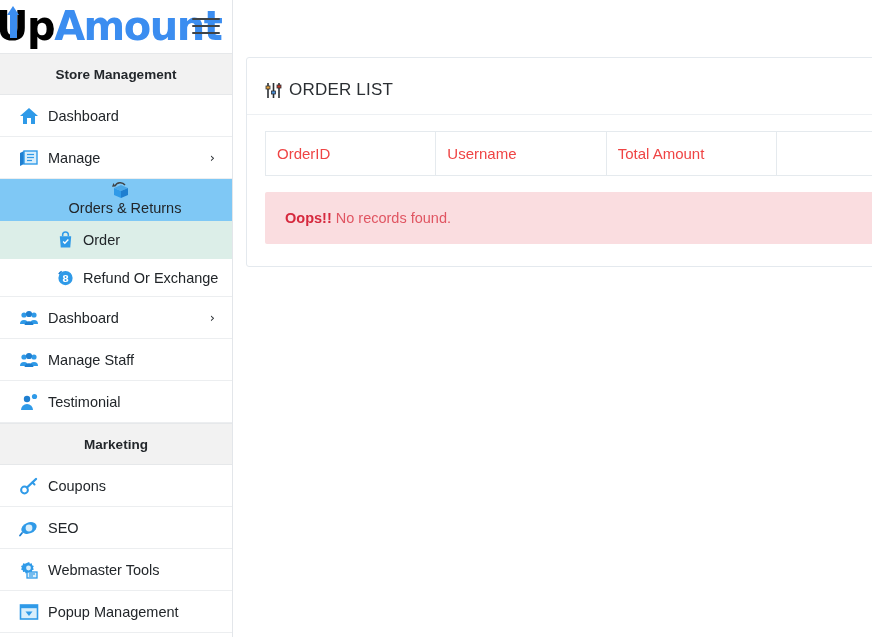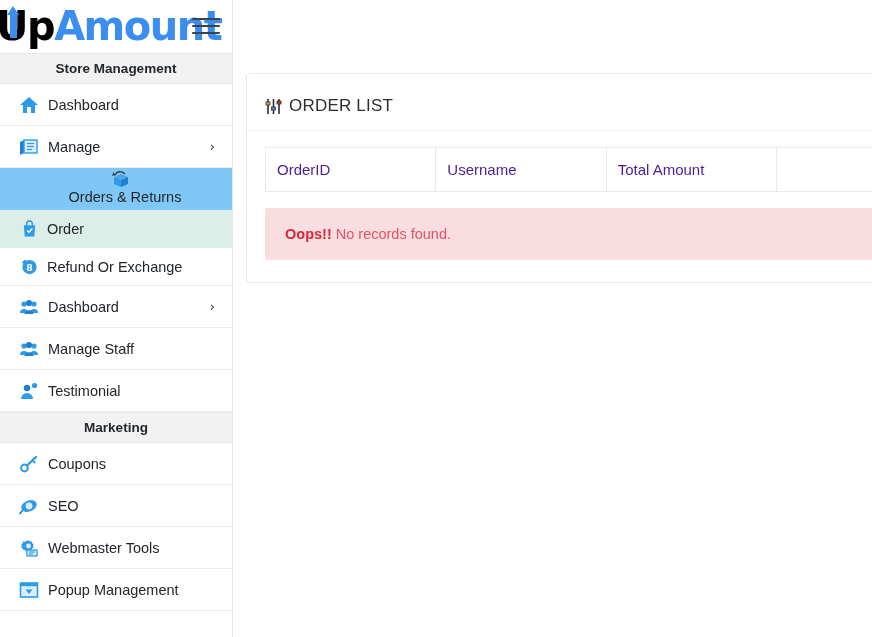--- a/index.html
+++ b/index.html
@@ -57,21 +57,21 @@
     position: absolute;
     right: 12px; top: 15px;
     width: 28px; height: 22px;
     display: flex; flex-direction: column; justify-content: space-between;
     padding: 3px 0;
     cursor: pointer;
   }
   .hamburger span { display: block; height: 2px; background: #3f4346; border-radius: 1px; }
 
   .section-head {
-    height: 31px;
+    height: 42px;
     background: #f2f2f2;
     border-top: 1px solid #e6e8ea;
     border-bottom: 1px solid #e6e8ea;
     display: flex; align-items: center; justify-content: center;
     font-size: 13.5px; font-weight: bold; color: #23272b;
   }
 
   .nav-item {
     position: relative;
     height: 42px;
@@ -106,37 +106,37 @@
     right: -12px; top: 0;
     width: 0; height: 0;
     border-top: 21px solid transparent;
     border-bottom: 21px solid transparent;
     border-left: 12px solid #7fc8f5;
   }
   .sub-item {
     position: relative;
     height: 38px;
     display: flex; align-items: center;
-    padding-left: 20px;
+    padding-left: 56px;
     font-size: 14.5px;
     color: #22262a;
     background: #ffffff;
     border-bottom: 1px solid #eceef0;
     cursor: pointer;
   }
   .sub-item.active { background: #dceee8; border-bottom: 1px solid #dceee8; }
   .sub-item .ico {
     width: 19px; height: 19px; margin-right: 8px; flex: 0 0 19px;
     display: flex; align-items: center; justify-content: center;
   }
 
   
   .main {
     position: absolute;
-    left: 233px; top: 16px;
+    left: 233px; top: 0;
     width: 639px; height: 594px;
     background: #ffffff;
     overflow: hidden;
   }
   .card {
     position: absolute;
     left: 13px; top: 57px;
     width: 700px;   
     background: #ffffff;
     border: 1px solid #e4e9ee;
@@ -159,21 +159,21 @@
 
   table.order-table {
     width: 100%;
     border-collapse: collapse;
     table-layout: fixed;
   }
   table.order-table th {
     text-align: left;
     font-weight: normal;
     font-size: 15px;
-    color: #4c1d95;
+    color: #ef4444;
     padding: 13px 10px 13px 11px;
     border: 1px solid #e5eaee;
     background: #ffffff;
     white-space: nowrap;
   }
   .alert {
     margin-top: 16px;
     background: #fadde0;
     color: #e05562;
     font-size: 14.5px;

